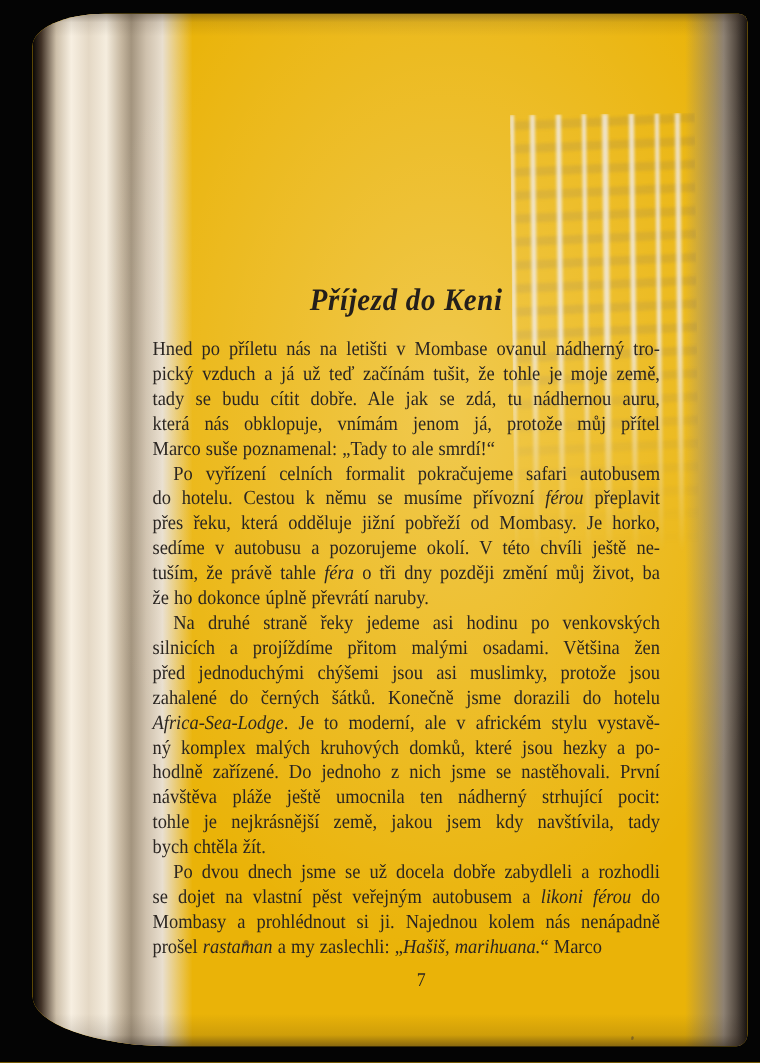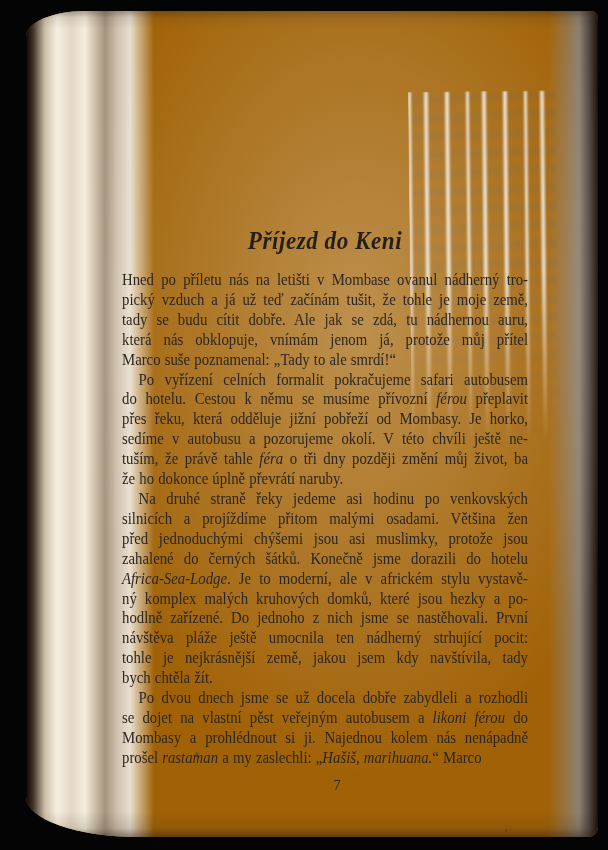--- a/index.html
+++ b/index.html
@@ -5,21 +5,21 @@
   html,body{margin:0;padding:0;}
   body{
     width:608px;height:850px;
     background:#040404;
     position:relative;overflow:hidden;
     font-family:"Liberation Serif","DejaVu Serif",serif;
   }
   
   .page{
     position:absolute;left:26px;top:11px;width:572px;height:826px;
-    background-color:#a16207;
+    background-color:#eab308;
     border-radius:58px 7px 9px 112px / 26px 7px 10px 40px;
     overflow:hidden;
   }
   .vignette{
     position:absolute;inset:0;
     background:radial-gradient(ellipse at 58% 38%, rgba(255,252,243,0.30) 0%, rgba(255,252,243,0) 62%),
                linear-gradient(to bottom, rgba(46,34,24,0.38) 0px, rgba(46,34,24,0.10) 7px, rgba(0,0,0,0) 18px),
                linear-gradient(to top, rgba(40,29,20,0.5) 0px, rgba(40,29,20,0.14) 9px, rgba(0,0,0,0) 26px);
     pointer-events:none;
   }

